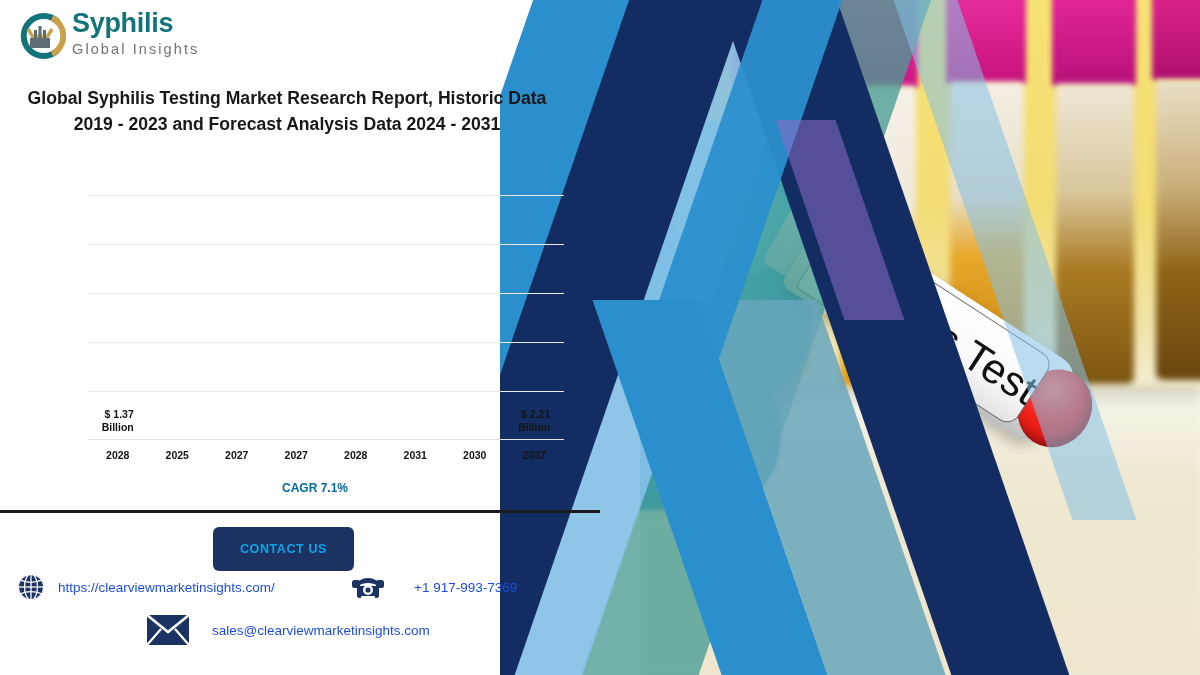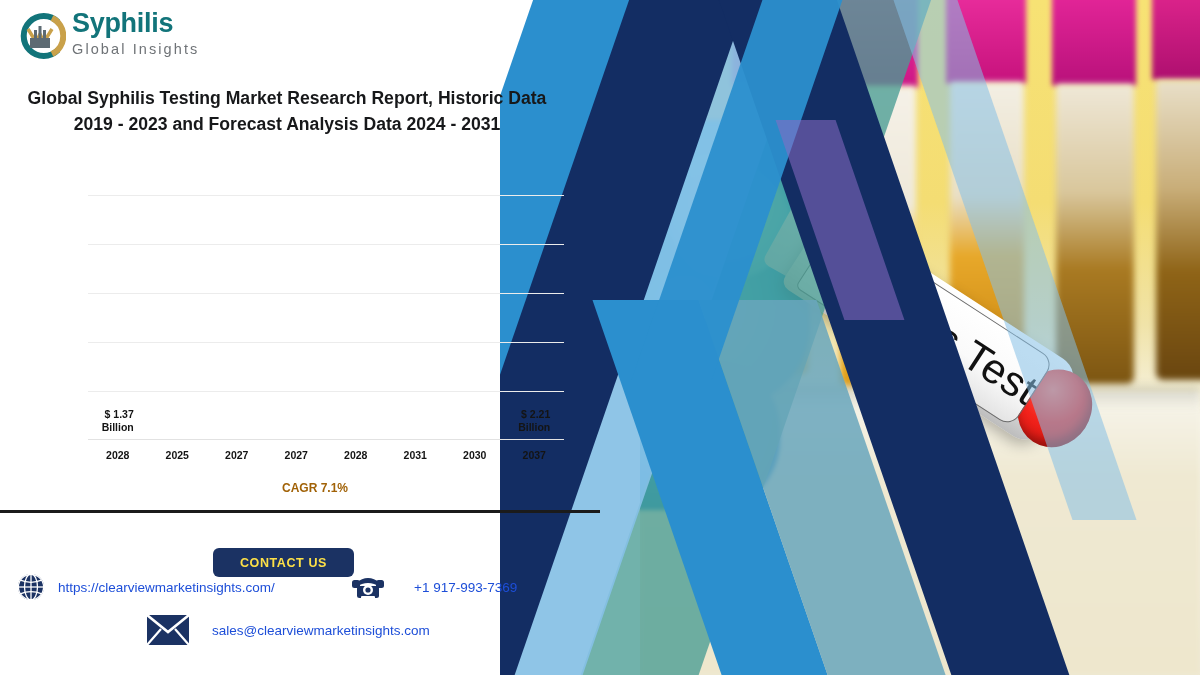--- a/index.html
+++ b/index.html
@@ -54,28 +54,28 @@
   .grid{position:absolute;left:0;right:0;height:1px;background:#ececec;}
   .baseline{position:absolute;left:0;right:0;bottom:0;height:1px;background:#e2e2e2;}
   .bars{position:absolute;left:0;right:0;top:0;bottom:0;display:flex;align-items:flex-end;}
   .bcol{flex:1;display:flex;flex-direction:column;justify-content:flex-end;align-items:center;position:relative;}
   .bar{width:44px;background:#15787D;}
   .dlabel{position:absolute;left:50%;transform:translateX(-50%);text-align:right;
           font-size:10.5px;font-weight:bold;color:#141414;line-height:1.25;white-space:nowrap;}
   .xaxis{position:absolute;left:28px;right:6px;bottom:34px;display:flex;}
   .xtick{flex:1;text-align:center;font-size:10.5px;font-weight:bold;color:#141414;}
   .cagr{position:absolute;left:0;right:0;bottom:0;text-align:center;
-        font-size:12px;font-weight:bold;color:#a16207;}
+        font-size:12px;font-weight:bold;color:#0369a1;}
 
   
   .divider{position:absolute;left:0;top:510px;width:600px;height:3px;background:#1b1b1b;}
-  .ctabtn{position:absolute;left:213px;top:527px;width:141px;height:29px;border-radius:6px;
-          background:#1B3263;color:#fde047;font-size:12.5px;font-weight:bold;letter-spacing:.6px;
+  .ctabtn{position:absolute;left:213px;top:527px;width:141px;height:44px;border-radius:6px;
+          background:#1B3263;color:#0ea5e9;font-size:12.5px;font-weight:bold;letter-spacing:.6px;
           display:flex;align-items:center;justify-content:center;border:none;cursor:pointer;
-          font-family:"Liberation Sans",sans-serif;margin-top:21px;}
+          font-family:"Liberation Sans",sans-serif;}
   .crow{position:absolute;display:flex;align-items:center;gap:12px;}
   .ctext{font-size:13.5px;color:#1d4ed8;}
   .ico{flex:0 0 auto;display:block;}
 </style>
 </head>
 <body>
 
 <div class="stage">
 
   <div class="art">

